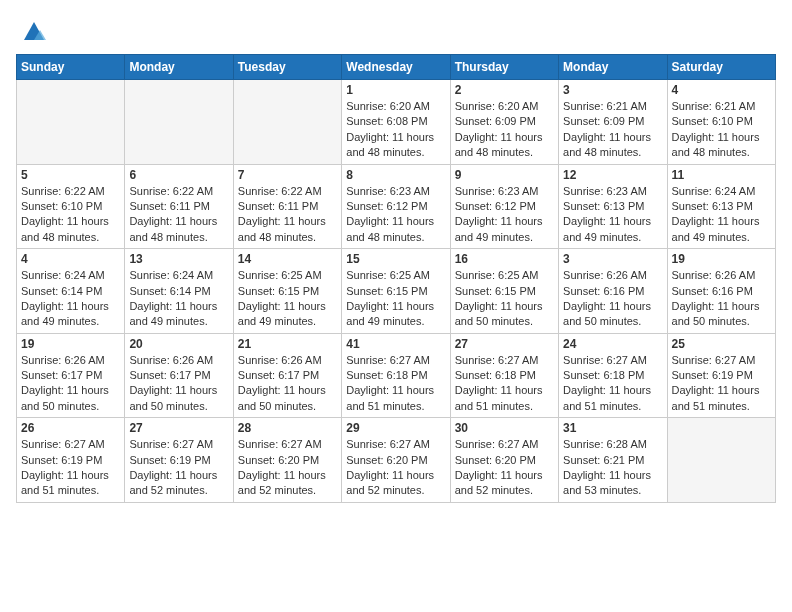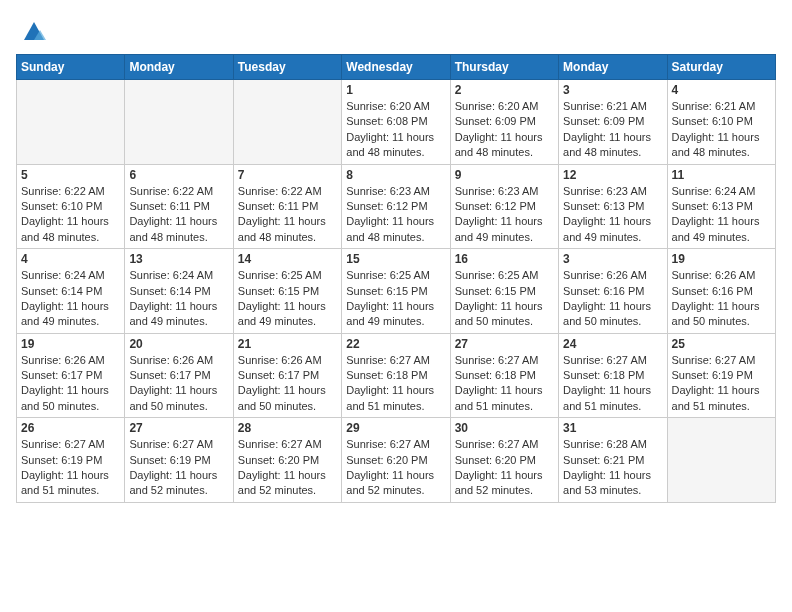--- a/index.html
+++ b/index.html
@@ -161,21 +161,21 @@
           <td><span class="day-num">14</span><span class="day-info">Sunrise: 6:25 AM<br>Sunset: 6:15 PM<br>Daylight: 11 hours and 49 minutes.</span></td>
           <td><span class="day-num">15</span><span class="day-info">Sunrise: 6:25 AM<br>Sunset: 6:15 PM<br>Daylight: 11 hours and 49 minutes.</span></td>
           <td><span class="day-num">16</span><span class="day-info">Sunrise: 6:25 AM<br>Sunset: 6:15 PM<br>Daylight: 11 hours and 50 minutes.</span></td>
           <td><span class="day-num">3</span><span class="day-info">Sunrise: 6:26 AM<br>Sunset: 6:16 PM<br>Daylight: 11 hours and 50 minutes.</span></td>
           <td><span class="day-num">19</span><span class="day-info">Sunrise: 6:26 AM<br>Sunset: 6:16 PM<br>Daylight: 11 hours and 50 minutes.</span></td>
         </tr>
         <tr>
           <td><span class="day-num">19</span><span class="day-info">Sunrise: 6:26 AM<br>Sunset: 6:17 PM<br>Daylight: 11 hours and 50 minutes.</span></td>
           <td><span class="day-num">20</span><span class="day-info">Sunrise: 6:26 AM<br>Sunset: 6:17 PM<br>Daylight: 11 hours and 50 minutes.</span></td>
           <td><span class="day-num">21</span><span class="day-info">Sunrise: 6:26 AM<br>Sunset: 6:17 PM<br>Daylight: 11 hours and 50 minutes.</span></td>
-          <td><span class="day-num">22</span><span class="day-info">Sunrise: 6:27 AM<br>Sunset: 6:18 PM<br>Daylight: 11 hours and 51 minutes.</span></td>
+          <td><span class="day-num">41</span><span class="day-info">Sunrise: 6:27 AM<br>Sunset: 6:18 PM<br>Daylight: 11 hours and 51 minutes.</span></td>
           <td><span class="day-num">27</span><span class="day-info">Sunrise: 6:27 AM<br>Sunset: 6:18 PM<br>Daylight: 11 hours and 51 minutes.</span></td>
           <td><span class="day-num">24</span><span class="day-info">Sunrise: 6:27 AM<br>Sunset: 6:18 PM<br>Daylight: 11 hours and 51 minutes.</span></td>
           <td><span class="day-num">25</span><span class="day-info">Sunrise: 6:27 AM<br>Sunset: 6:19 PM<br>Daylight: 11 hours and 51 minutes.</span></td>
         </tr>
         <tr>
           <td><span class="day-num">26</span><span class="day-info">Sunrise: 6:27 AM<br>Sunset: 6:19 PM<br>Daylight: 11 hours and 51 minutes.</span></td>
           <td><span class="day-num">27</span><span class="day-info">Sunrise: 6:27 AM<br>Sunset: 6:19 PM<br>Daylight: 11 hours and 52 minutes.</span></td>
           <td><span class="day-num">28</span><span class="day-info">Sunrise: 6:27 AM<br>Sunset: 6:20 PM<br>Daylight: 11 hours and 52 minutes.</span></td>
           <td><span class="day-num">29</span><span class="day-info">Sunrise: 6:27 AM<br>Sunset: 6:20 PM<br>Daylight: 11 hours and 52 minutes.</span></td>
           <td><span class="day-num">30</span><span class="day-info">Sunrise: 6:27 AM<br>Sunset: 6:20 PM<br>Daylight: 11 hours and 52 minutes.</span></td>

